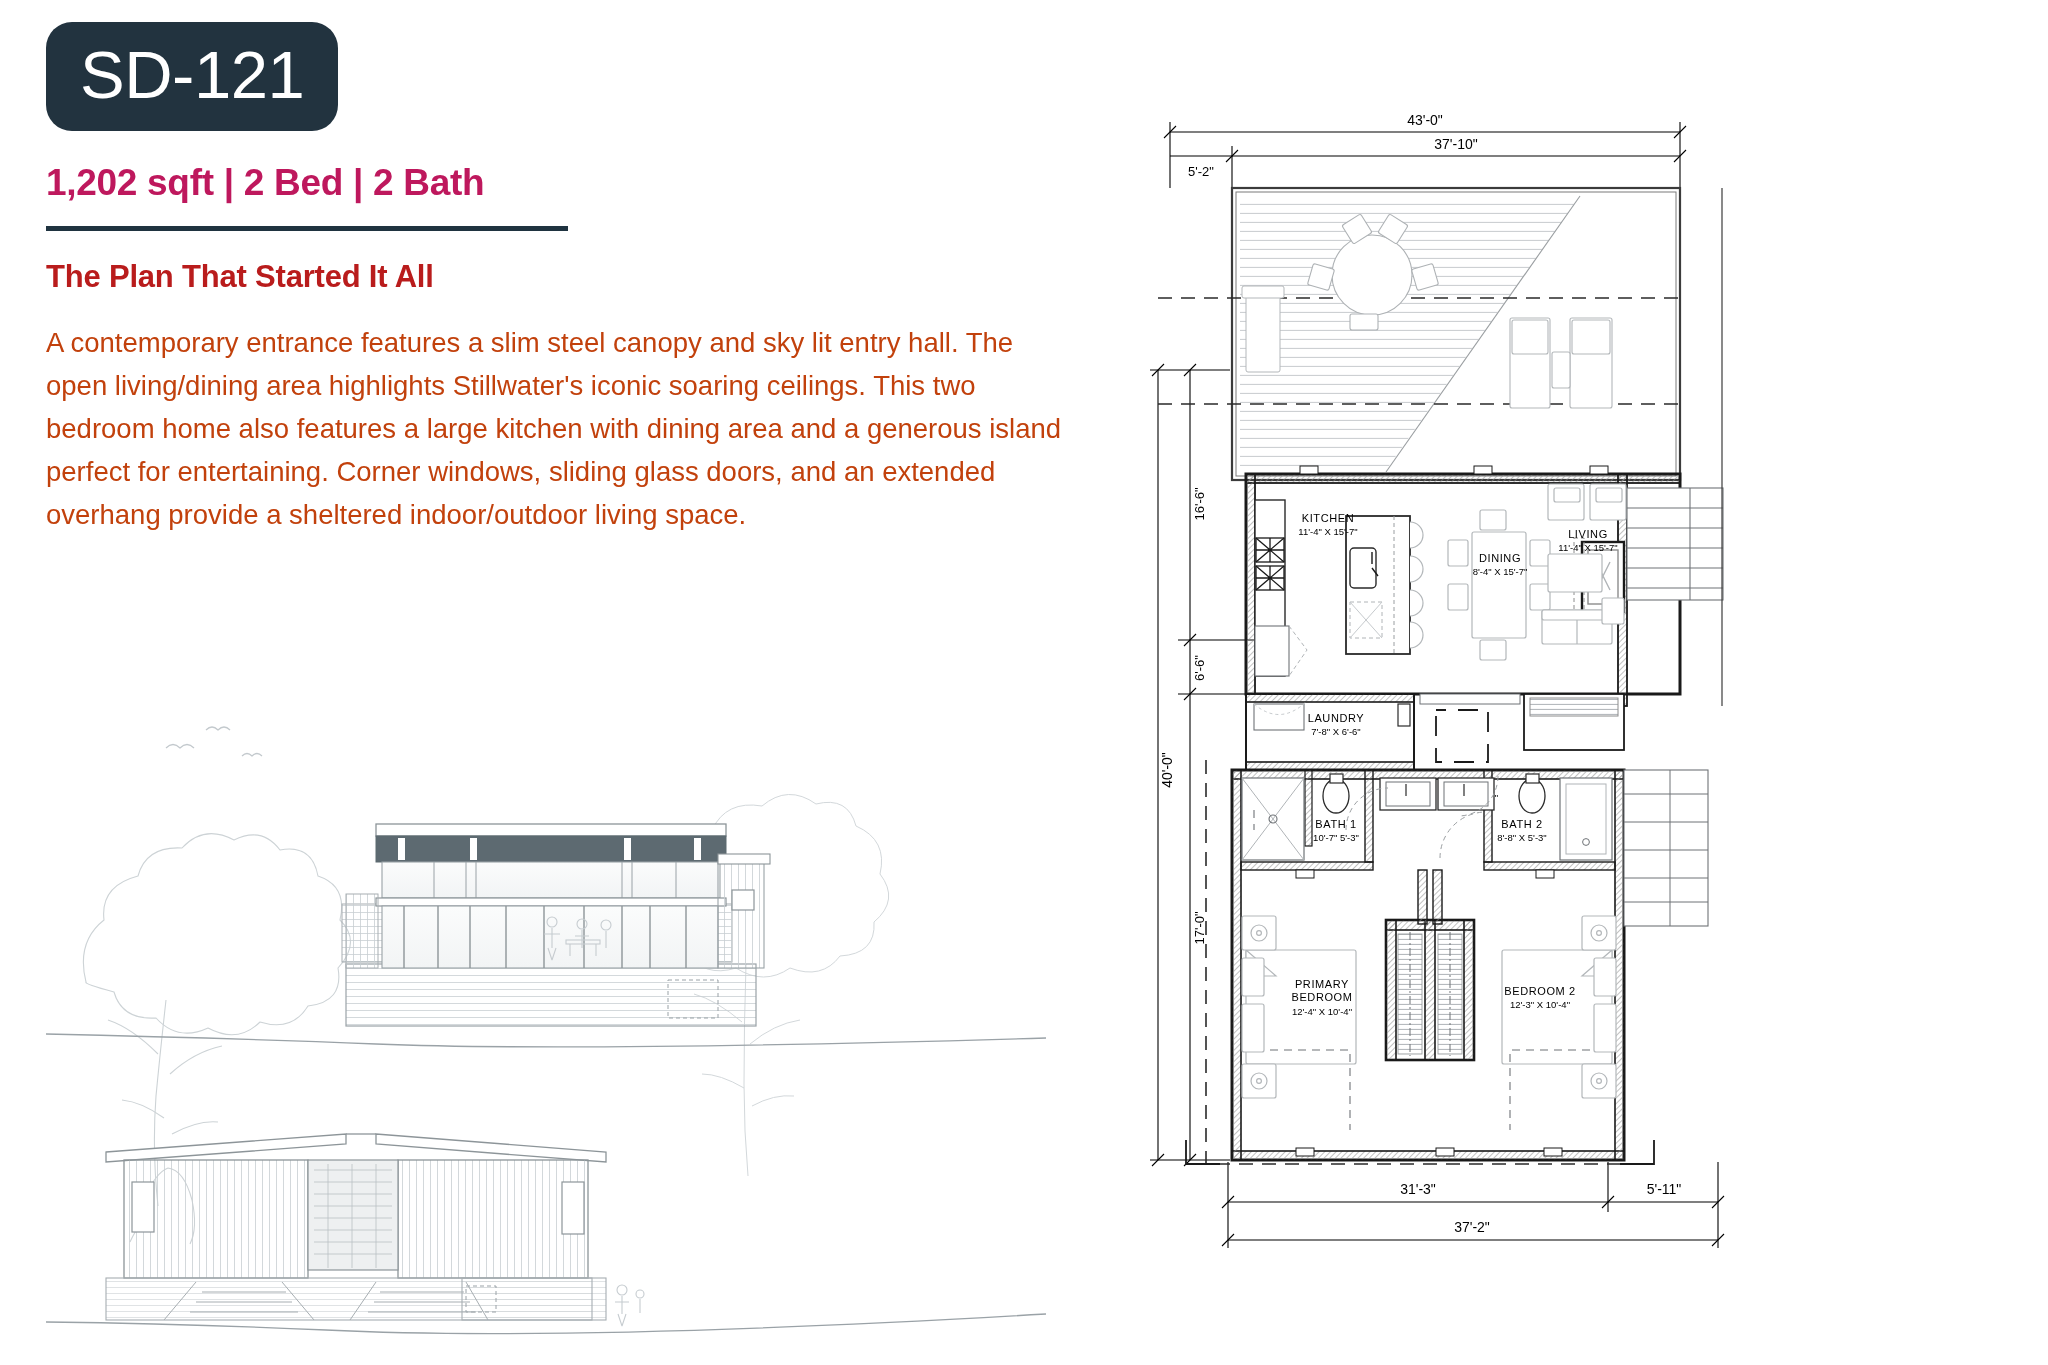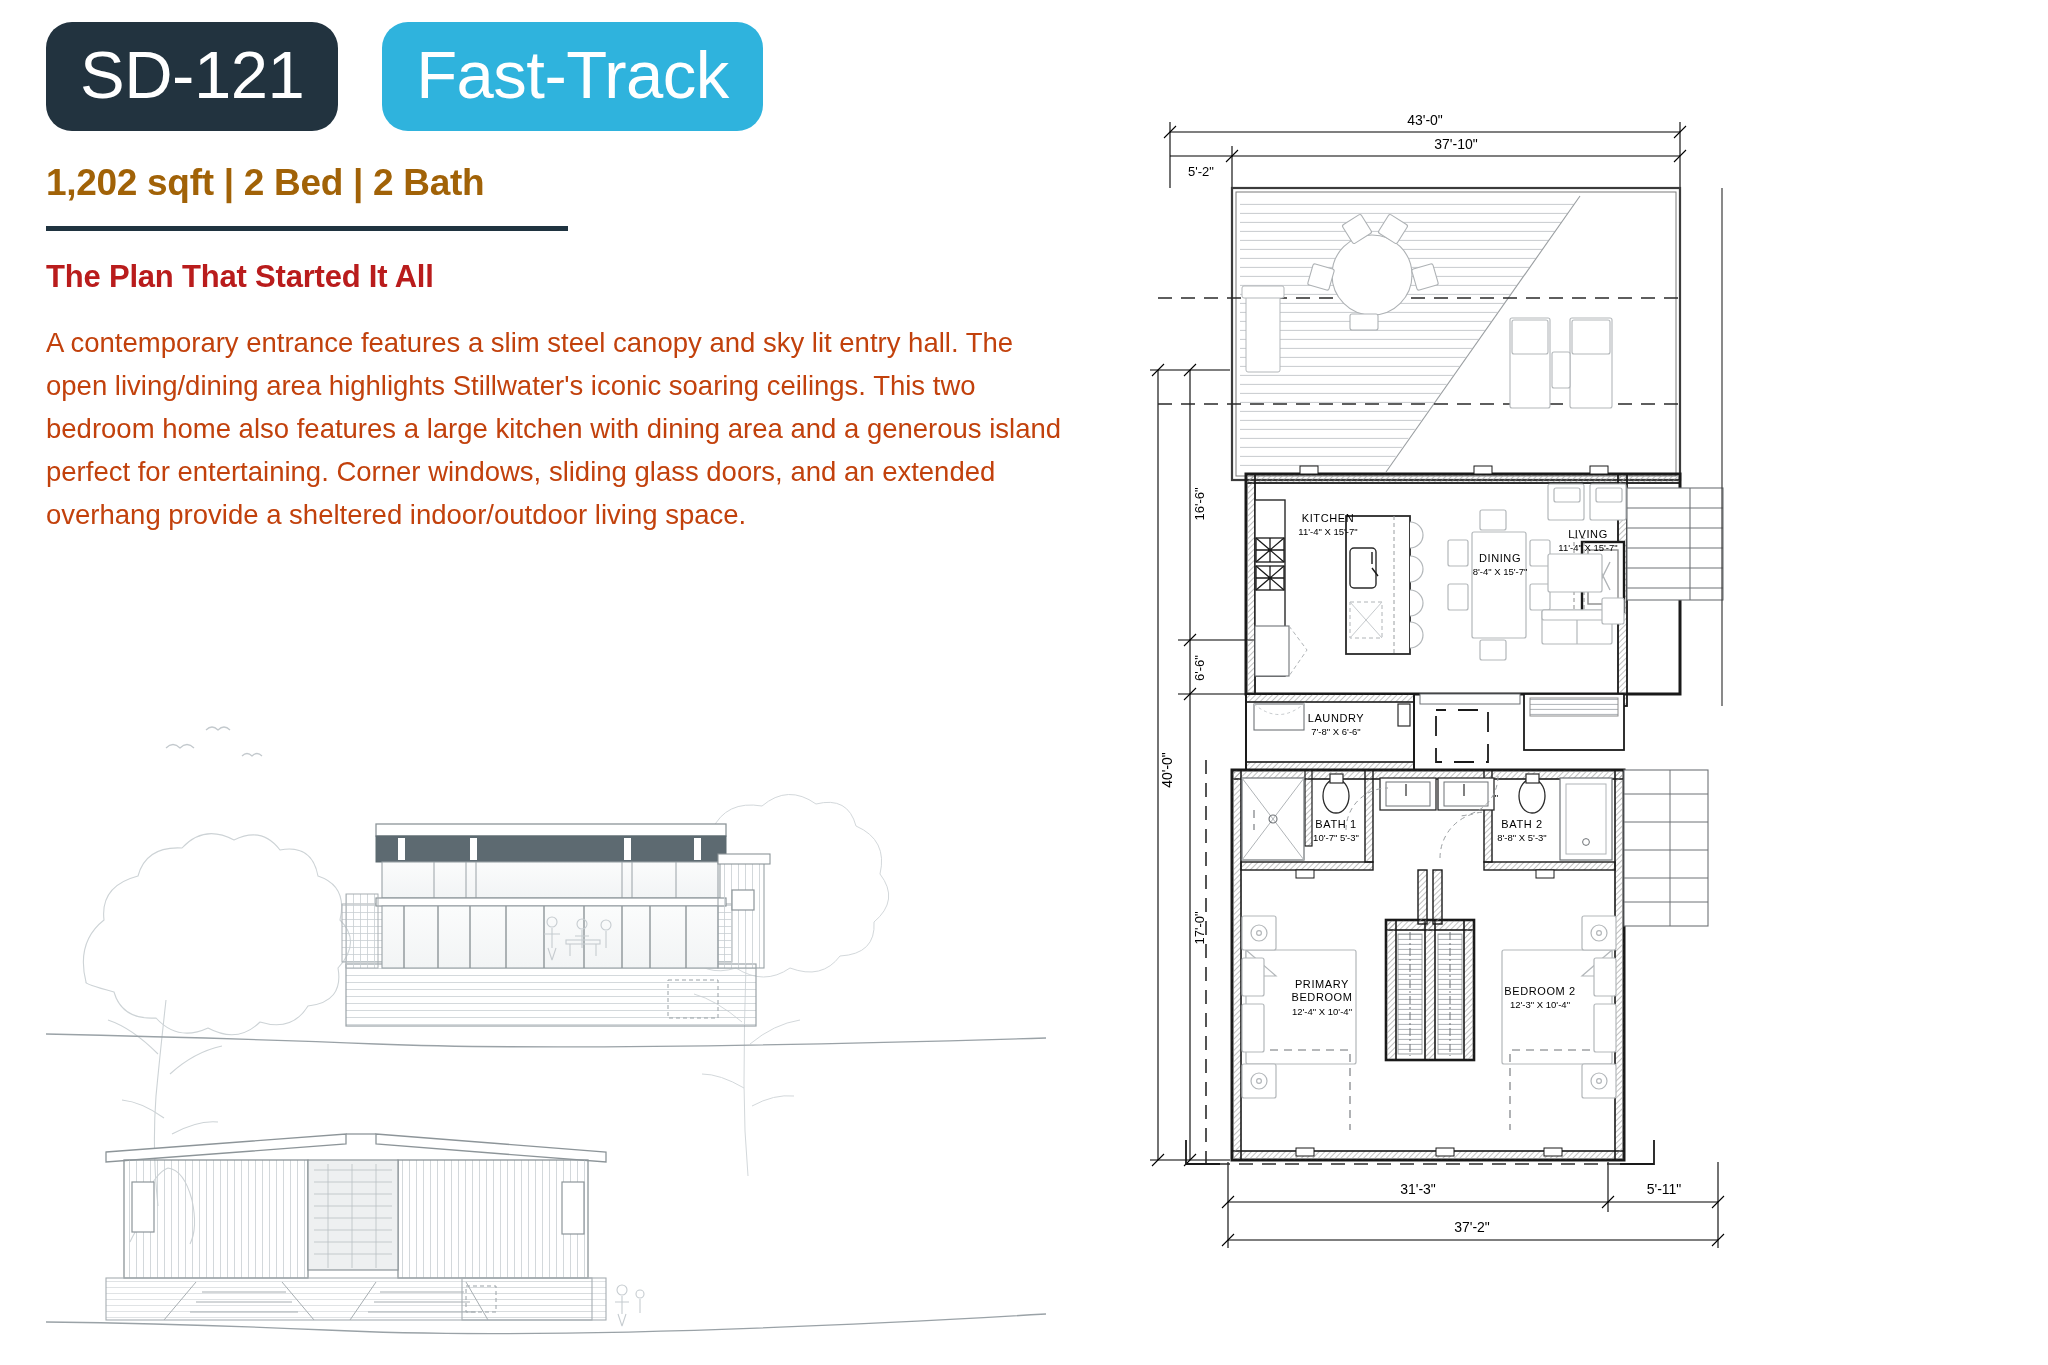--- a/index.html
+++ b/index.html
@@ -24,21 +24,21 @@
     letter-spacing:-0.5px;
     color:#ffffff;
     white-space:nowrap;
   }
   #badge-code { background:#22333f; padding:14px 34px 18px; font-size:67px; }
   #badge-tag  { background:#2fb3dd; padding:14px 34px 18px; font-size:67px; }
 
   #spec-line {
     margin-top:31px;
     font-size:37px; font-weight:bold; letter-spacing:-0.3px;
-    color:#a16207;
+    color:#be185d;
   }
   #rule { margin-top:22px; width:522px; height:5px; background:#1f3340; }
 
   #subhead {
     margin-top:28px;
     font-size:31px; font-weight:bold; letter-spacing:-0.2px;
     color:#b91c1c;
   }
   #body-copy {
     margin-top:26px;
@@ -56,21 +56,20 @@
   #plan-wrap { position:absolute; left:1150px; top:70px; width:850px; height:1230px; }
   #plan-svg { display:block; }
 </style>
 </head>
 <body>
 
 <div id="left-col">
 
   <div class="badge-row">
     <div class="badge" id="badge-code">SD-121</div>
-    <div class="badge" id="badge-tag">Fast-Track</div>
   </div>
 
   <div id="spec-line">1,202 sqft | 2 Bed | 2 Bath</div>
 
   <div id="rule"></div>
 
   <div id="subhead">The Plan That Started It All</div>
 
   <div id="body-copy">A contemporary entrance features a slim steel canopy and sky lit entry hall. The open living/dining area highlights Stillwater's iconic soaring ceilings. This two bedroom home also features a large kitchen with dining area and a generous island perfect for entertaining. Corner windows, sliding glass doors, and an extended overhang provide a sheltered indoor/outdoor living space.</div>
 

